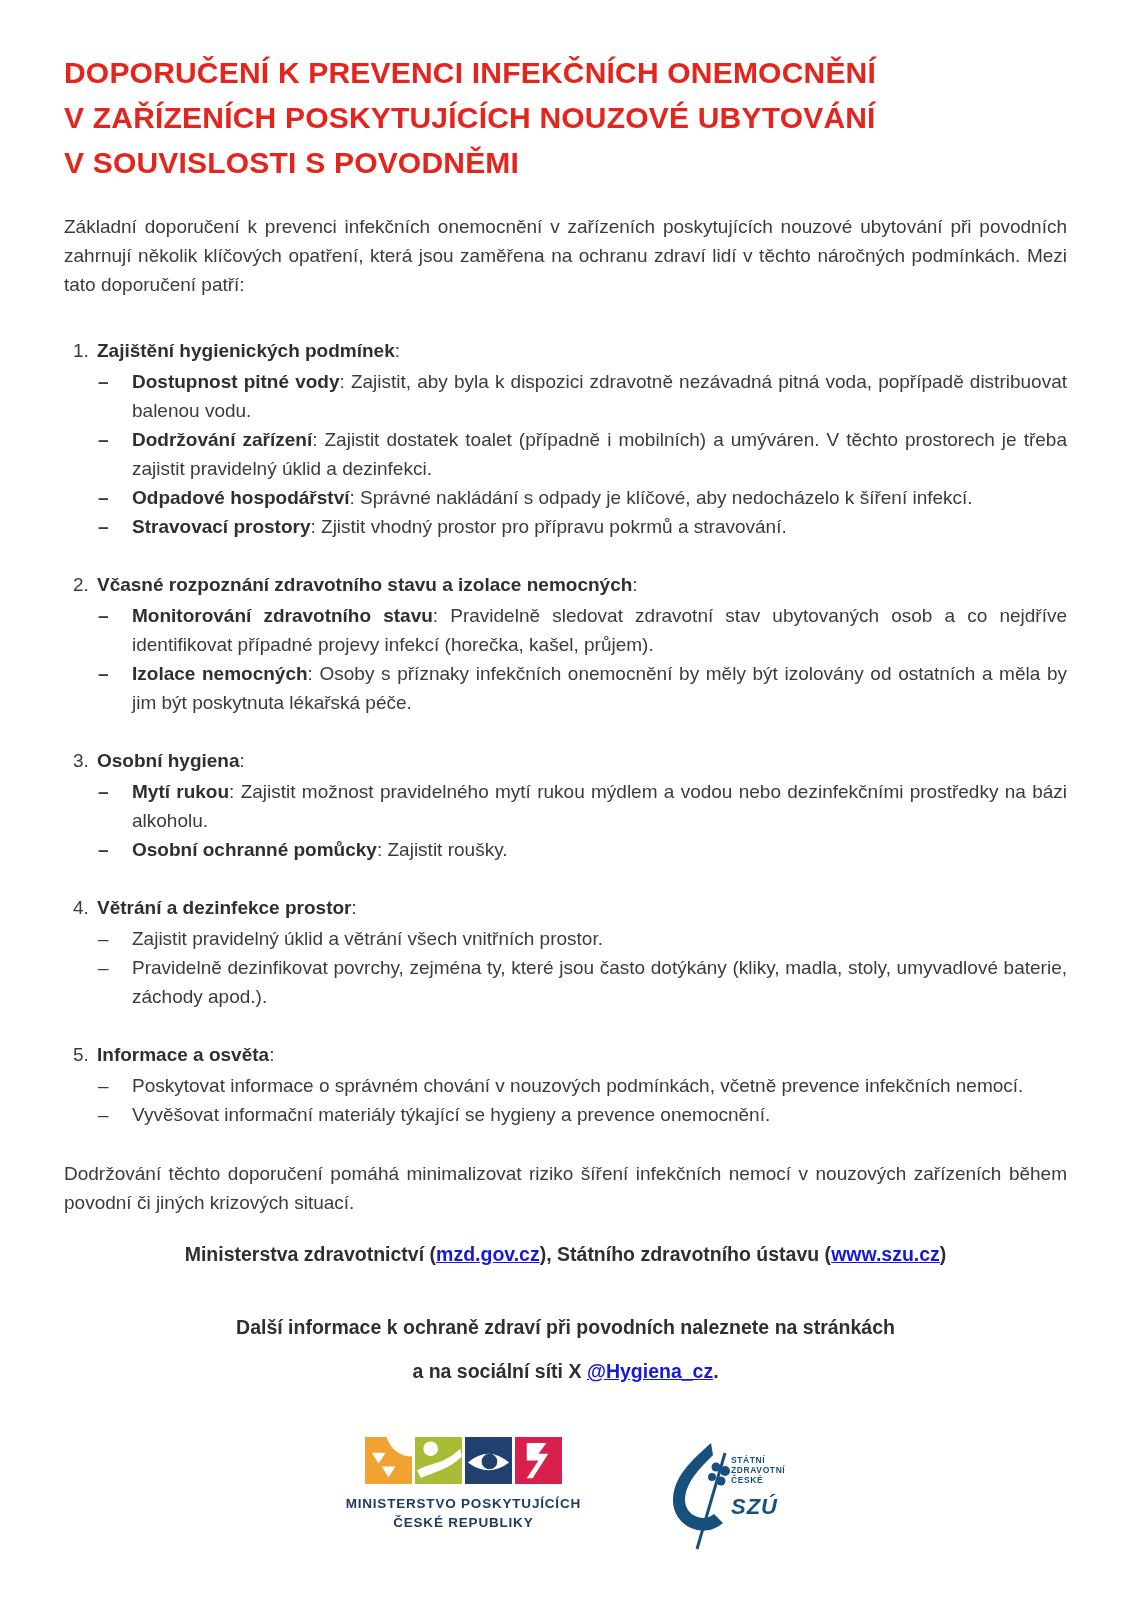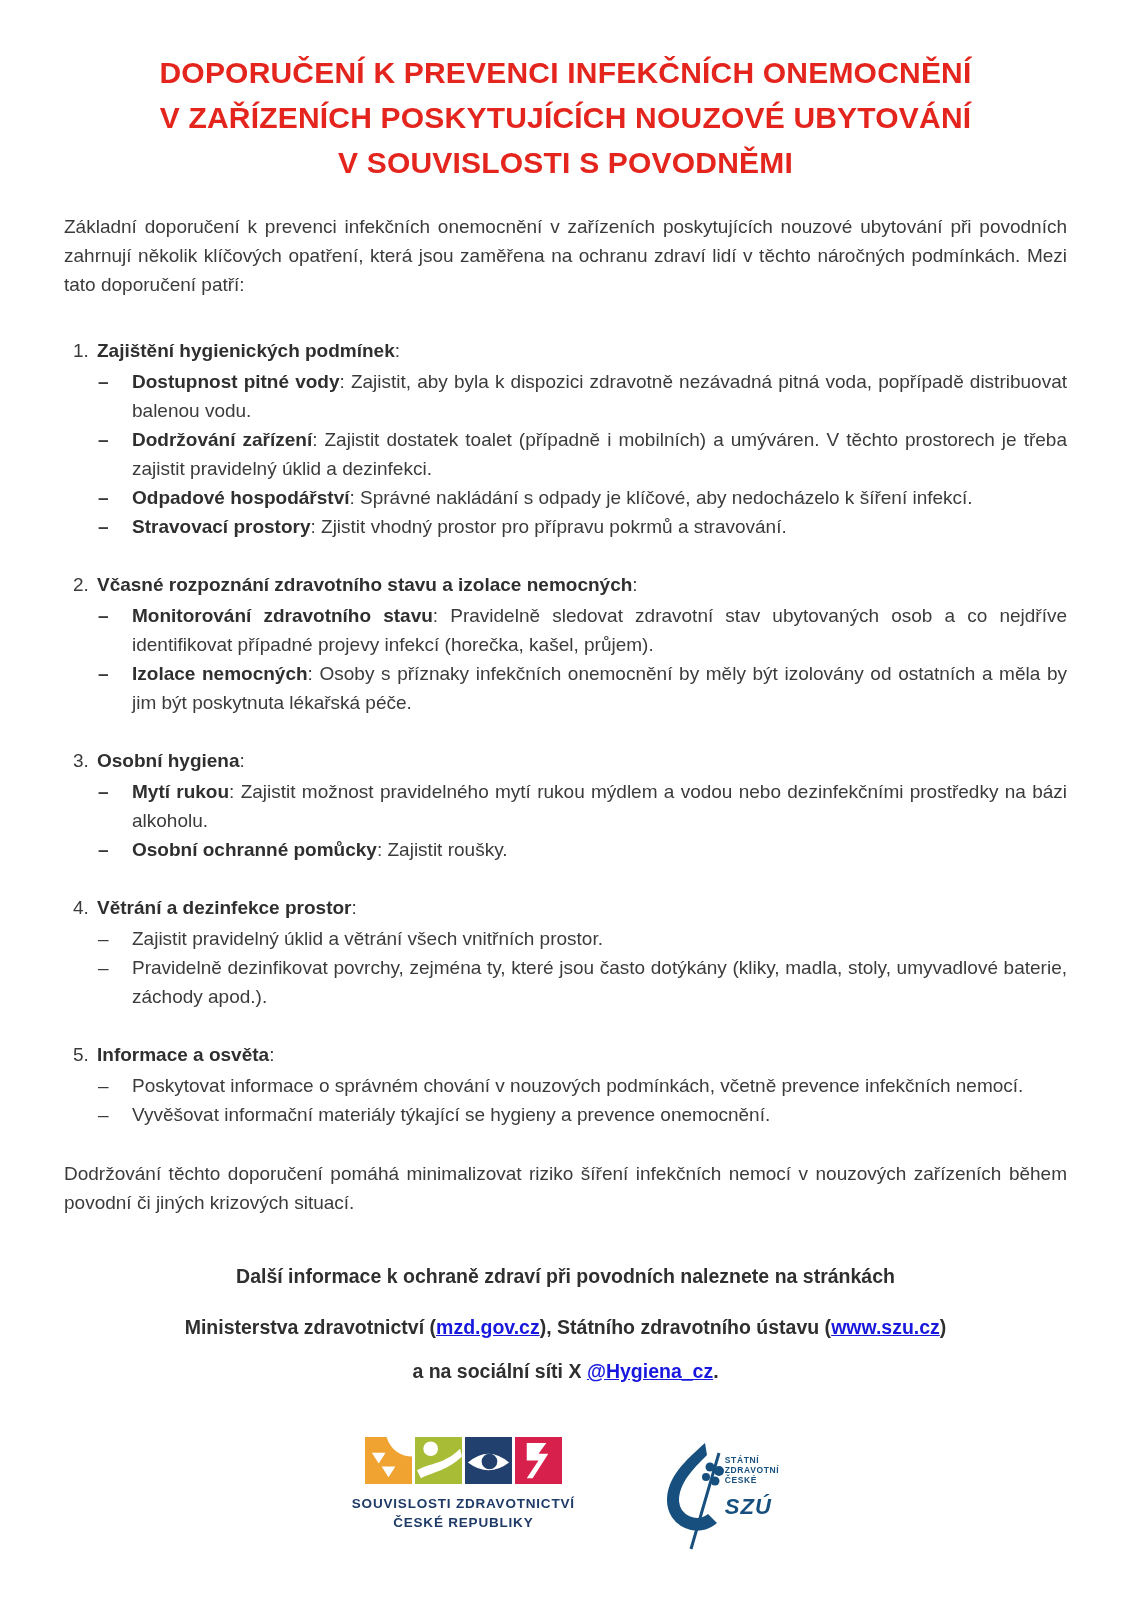--- a/index.html
+++ b/index.html
@@ -4,21 +4,21 @@
 <style>
   html,body{margin:0;padding:0;}
   body{
     width:1131px;min-height:1600px;background:#ffffff;
     font-family:"Liberation Sans","DejaVu Sans",sans-serif;
     color:#3b3b3b;
   }
   .page{width:1131px;min-height:1600px;box-sizing:border-box;padding:50px 64px 40px 64px;background:#fff;}
   
   .doc-title{
-    text-align:center;font-weight:bold;color:#e4251d;
+    font-weight:bold;color:#e4251d;
     font-size:30px;line-height:45px;margin:0 0 0 0;letter-spacing:.2px;
   }
   
   .para{font-size:19px;line-height:29px;text-align:justify;margin:0;}
   .intro{margin-top:27px;}
   
   .sections{margin-top:37px;}
   .section{margin-bottom:29px;}
   .section-heading{display:flex;font-size:19px;line-height:29px;margin:0 0 2px 0;}
   .section-num{width:33px;padding-left:9px;box-sizing:border-box;flex:none;}
@@ -141,25 +141,25 @@
       <div class="item">
         <span class="item-dash">–</span>
         <p class="item-text"><span>Vyvěšovat informační materiály týkající se hygieny a prevence onemocnění.</span></p>
       </div>
     </div>
 
   </div>
 
   <p class="para closing">Dodržování těchto doporučení pomáhá minimalizovat riziko šíření infekčních nemocí v nouzových zařízeních během povodní či jiných krizových situací.</p>
 
-  <div class="footer-line fl1">Další informace k ochraně zdraví při povodních naleznete na stránkách</div>
-
   <div class="footer-line fl2">
     <span>Ministerstva zdravotnictví (</span><a class="doclink">mzd.gov.cz</a><span>), Státního zdravotního ústavu (</span><a class="doclink">www.szu.cz</a><span>)</span>
   </div>
+
+  <div class="footer-line fl1">Další informace k ochraně zdraví při povodních naleznete na stránkách</div>
 
   <div class="footer-line fl3">
     <span>a na sociální síti X </span><a class="doclink">@Hygiena_cz</a><span>.</span>
   </div>
 
   <div class="logos">
 
     <div class="mz-logo">
       <div class="mz-squares">
         <svg width="47" height="47" viewBox="0 0 48 48">
@@ -177,21 +177,21 @@
           <rect width="48" height="48" fill="#22406d"></rect>
           <path d="M3,26 Q24,8 45,26 Q24,42 3,26 Z" fill="#ffffff"></path>
           <circle cx="25" cy="25" r="8" fill="#22406d"></circle>
         </svg>
         <svg width="47" height="47" viewBox="0 0 48 48">
           <rect width="48" height="48" fill="#d8204c"></rect>
           <path d="M12,6 L32,6 L24,17 L34,17 L18,42 L12,42 L24,24 L12,24 Z" fill="#ffffff"></path>
         </svg>
       </div>
       <div class="mz-caption">
-        <span>SOUVISLOSTI ZDRAVOTNICTVÍ</span><br>
+        <span>MINISTERSTVO POSKYTUJÍCÍCH</span><br>
         <span>ČESKÉ REPUBLIKY</span>
       </div>
     </div>
 
     <div class="szu-logo">
       <svg width="86" height="112" viewBox="0 0 86 112">
         <path d="M52,4 C32,22 14,38 14,62 a30,30 0 0 0 50,22 l-9,-9 a18,18 0 0 1 -29,-13 c0,-18 14,-32 28,-46 Z" fill="#17507e"></path>
         <line x1="66" y1="14" x2="38" y2="110" stroke="#17507e" stroke-width="3"></line>
         <circle cx="57" cy="28" r="4.5" fill="#17507e"></circle>
         <circle cx="66" cy="32" r="5" fill="#17507e"></circle>

